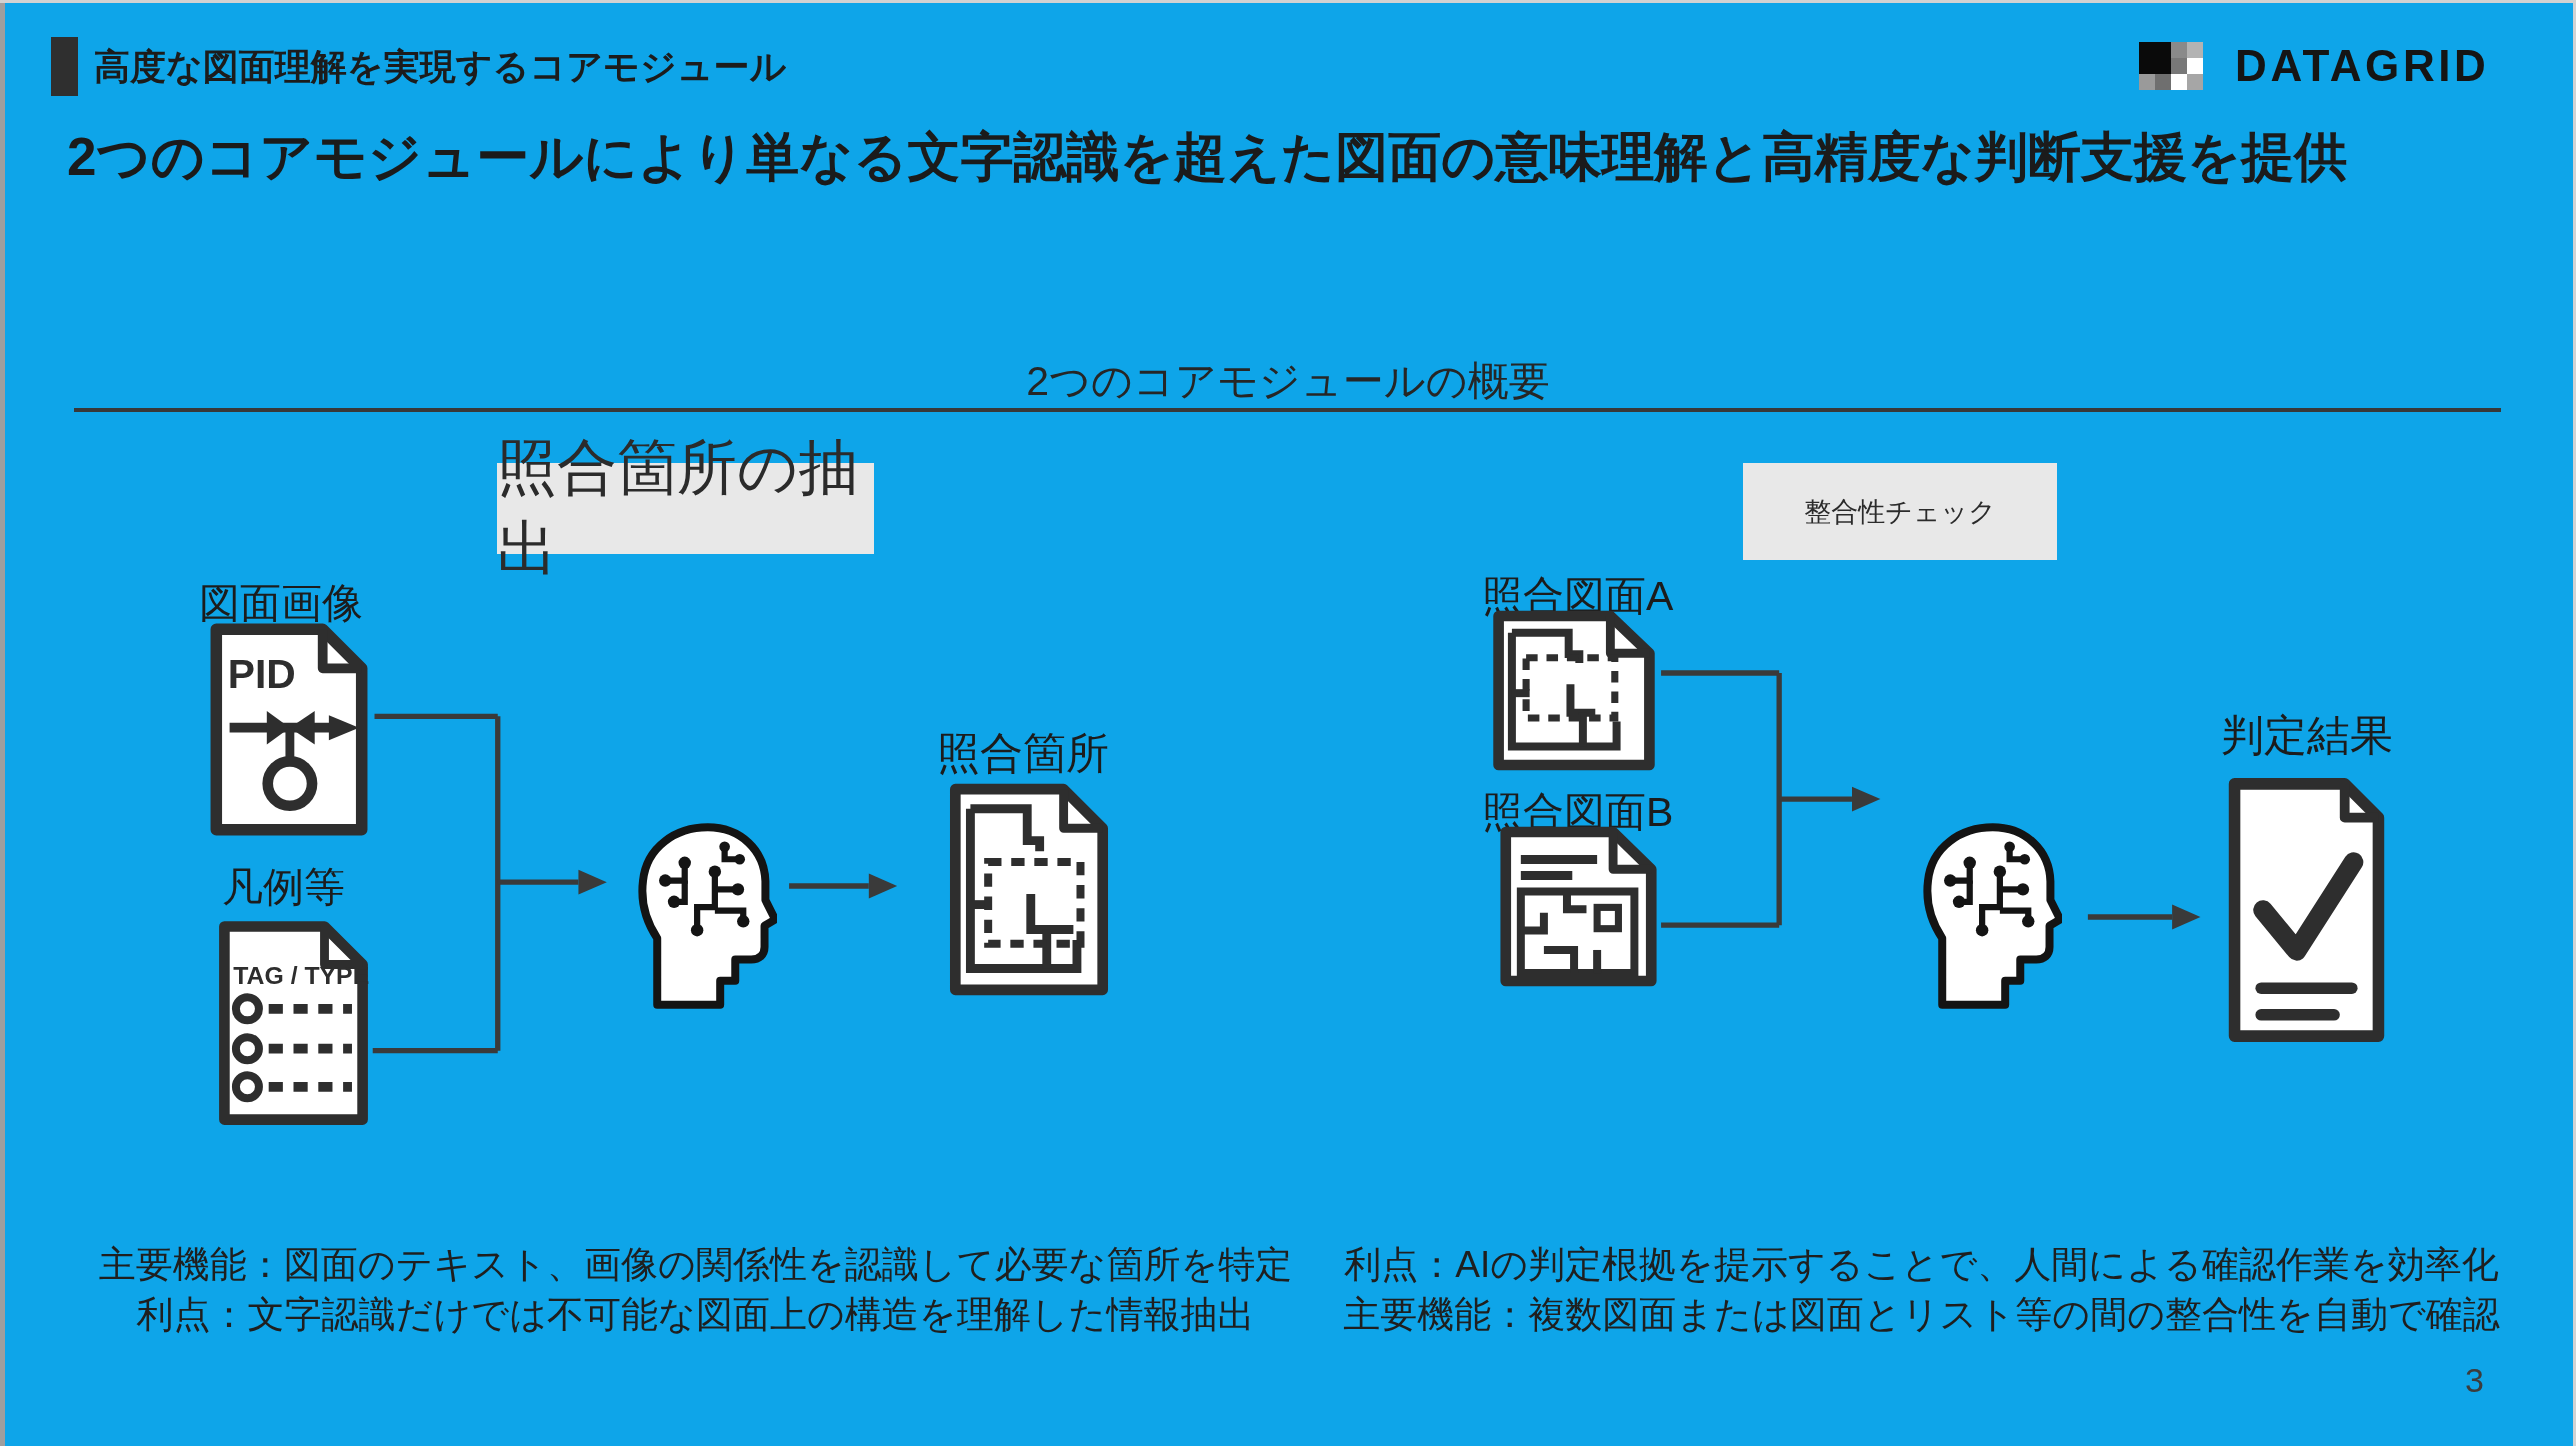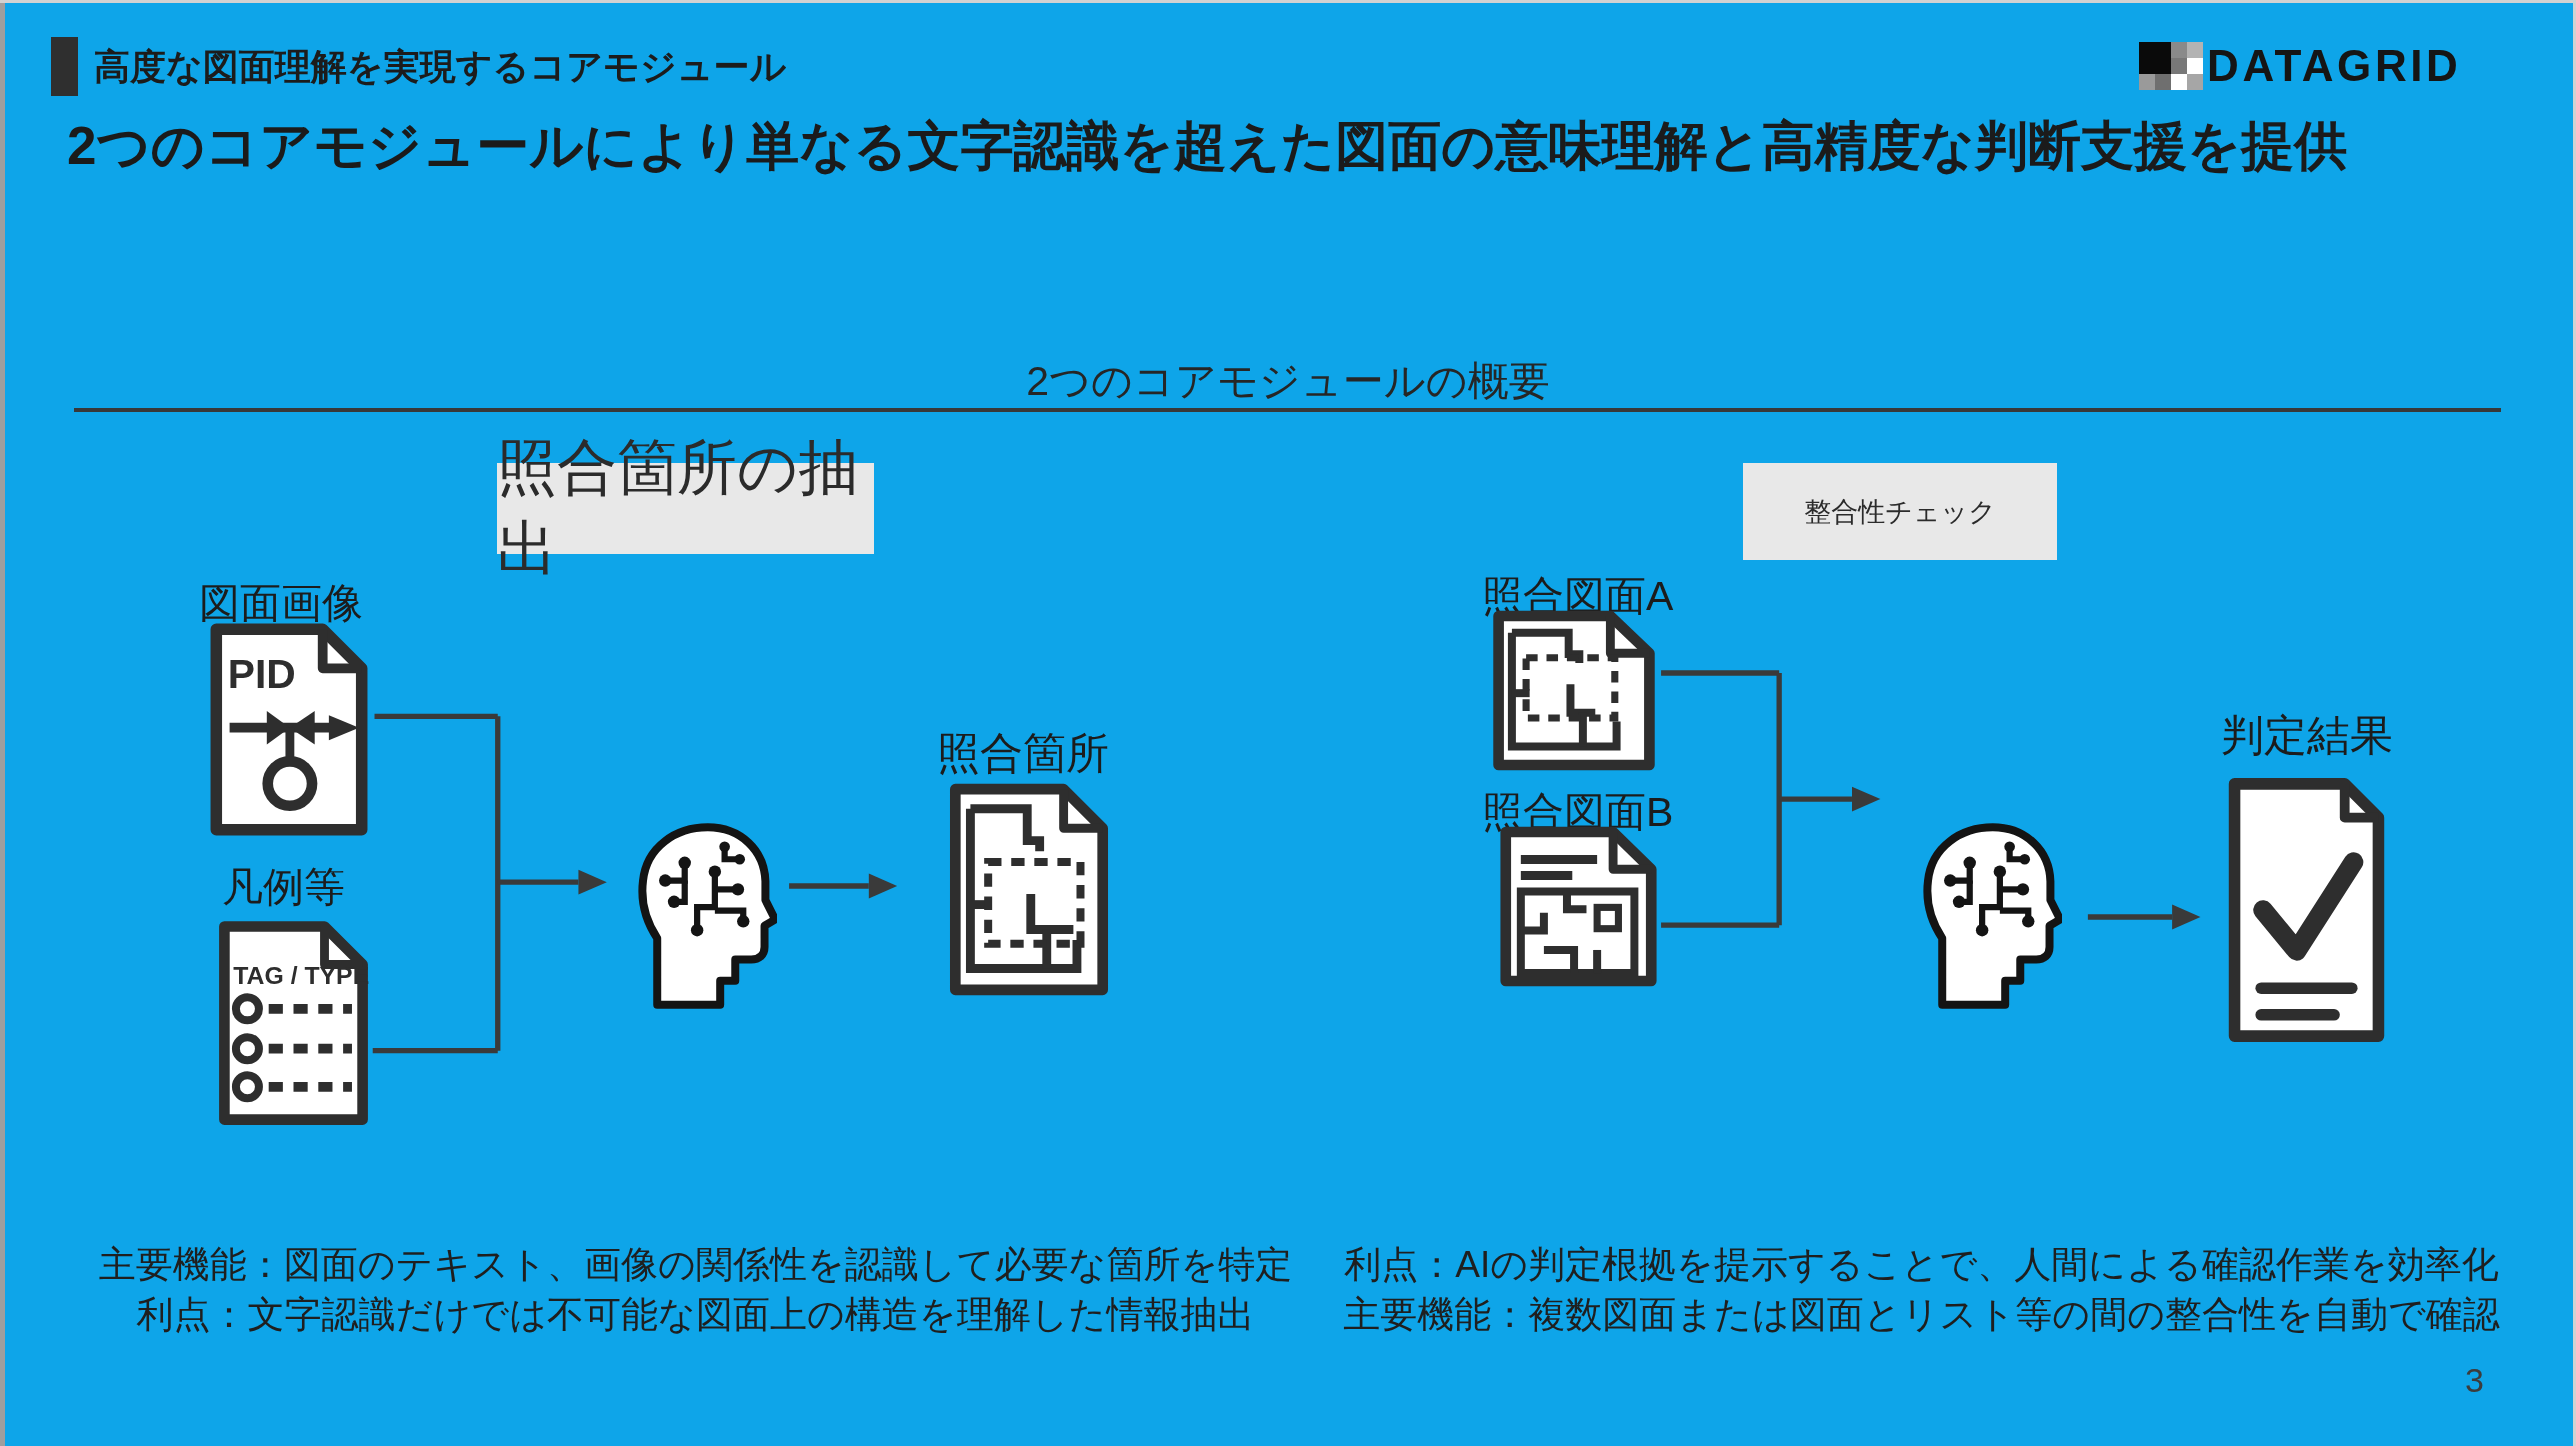--- a/index.html
+++ b/index.html
@@ -7,23 +7,23 @@
          font-family:"Liberation Sans","DejaVu Sans",sans-serif;color:#1c1c1c;}
   .edge-left{position:absolute;left:0;top:0;width:5.3px;height:1446px;background:#9e9e9e;}
   .edge-top{position:absolute;left:0;top:0;width:2576px;height:2.7px;background:#d2d2d2;}
   .edge-right{position:absolute;right:0;top:0;width:2.7px;height:1446px;background:#d2d2d2;}
 
   .abs{position:absolute;}
   .nowrap{white-space:nowrap;}
 
   .kicker-bar{left:51px;top:37px;width:27px;height:59px;background:#2f2f2f;}
   .kicker-text{left:94px;top:43px;font-size:36px;font-weight:bold;color:#1c1c1c;}
-  .slide-title{left:67px;top:111px;width:2452px;font-size:53px;font-weight:bold;color:#1b1b1b;}
-
-  .logo{left:2139px;top:41px;display:flex;align-items:center;gap:4px;}
+  .slide-title{left:67px;top:122px;width:2452px;font-size:53px;font-weight:bold;color:#1b1b1b;}
+
+  .logo{left:2139px;top:41px;display:flex;align-items:center;gap:32px;}
   .logo-grid{display:grid;grid-template-columns:repeat(4,16px);grid-template-rows:repeat(3,16px);}
   .lg1{background:#0a0a0a}.lg2{background:#0a0a0a}.lg3{background:#8a8a8a}.lg4{background:#b3b3b3}
   .lg5{background:#0a0a0a}.lg6{background:#0a0a0a}.lg7{background:#787878}.lg8{background:#ffffff}
   .lg9{background:#9a9a9a}.lg10{background:#6f6f6f}.lg11{background:#ffffff}.lg12{background:#a6a6a6}
   .logo-word{font-size:44px;font-weight:bold;letter-spacing:3.6px;color:#151515;}
 
   .overview-heading{left:0;top:354px;width:2576px;text-align:center;font-size:41px;color:#262626;}
   .divider{left:74px;top:408px;width:2427px;height:3.6px;background:#383838;}
 
   .badge{background:#e8e8e8;color:#2b2b2b;display:flex;align-items:center;justify-content:center;}

